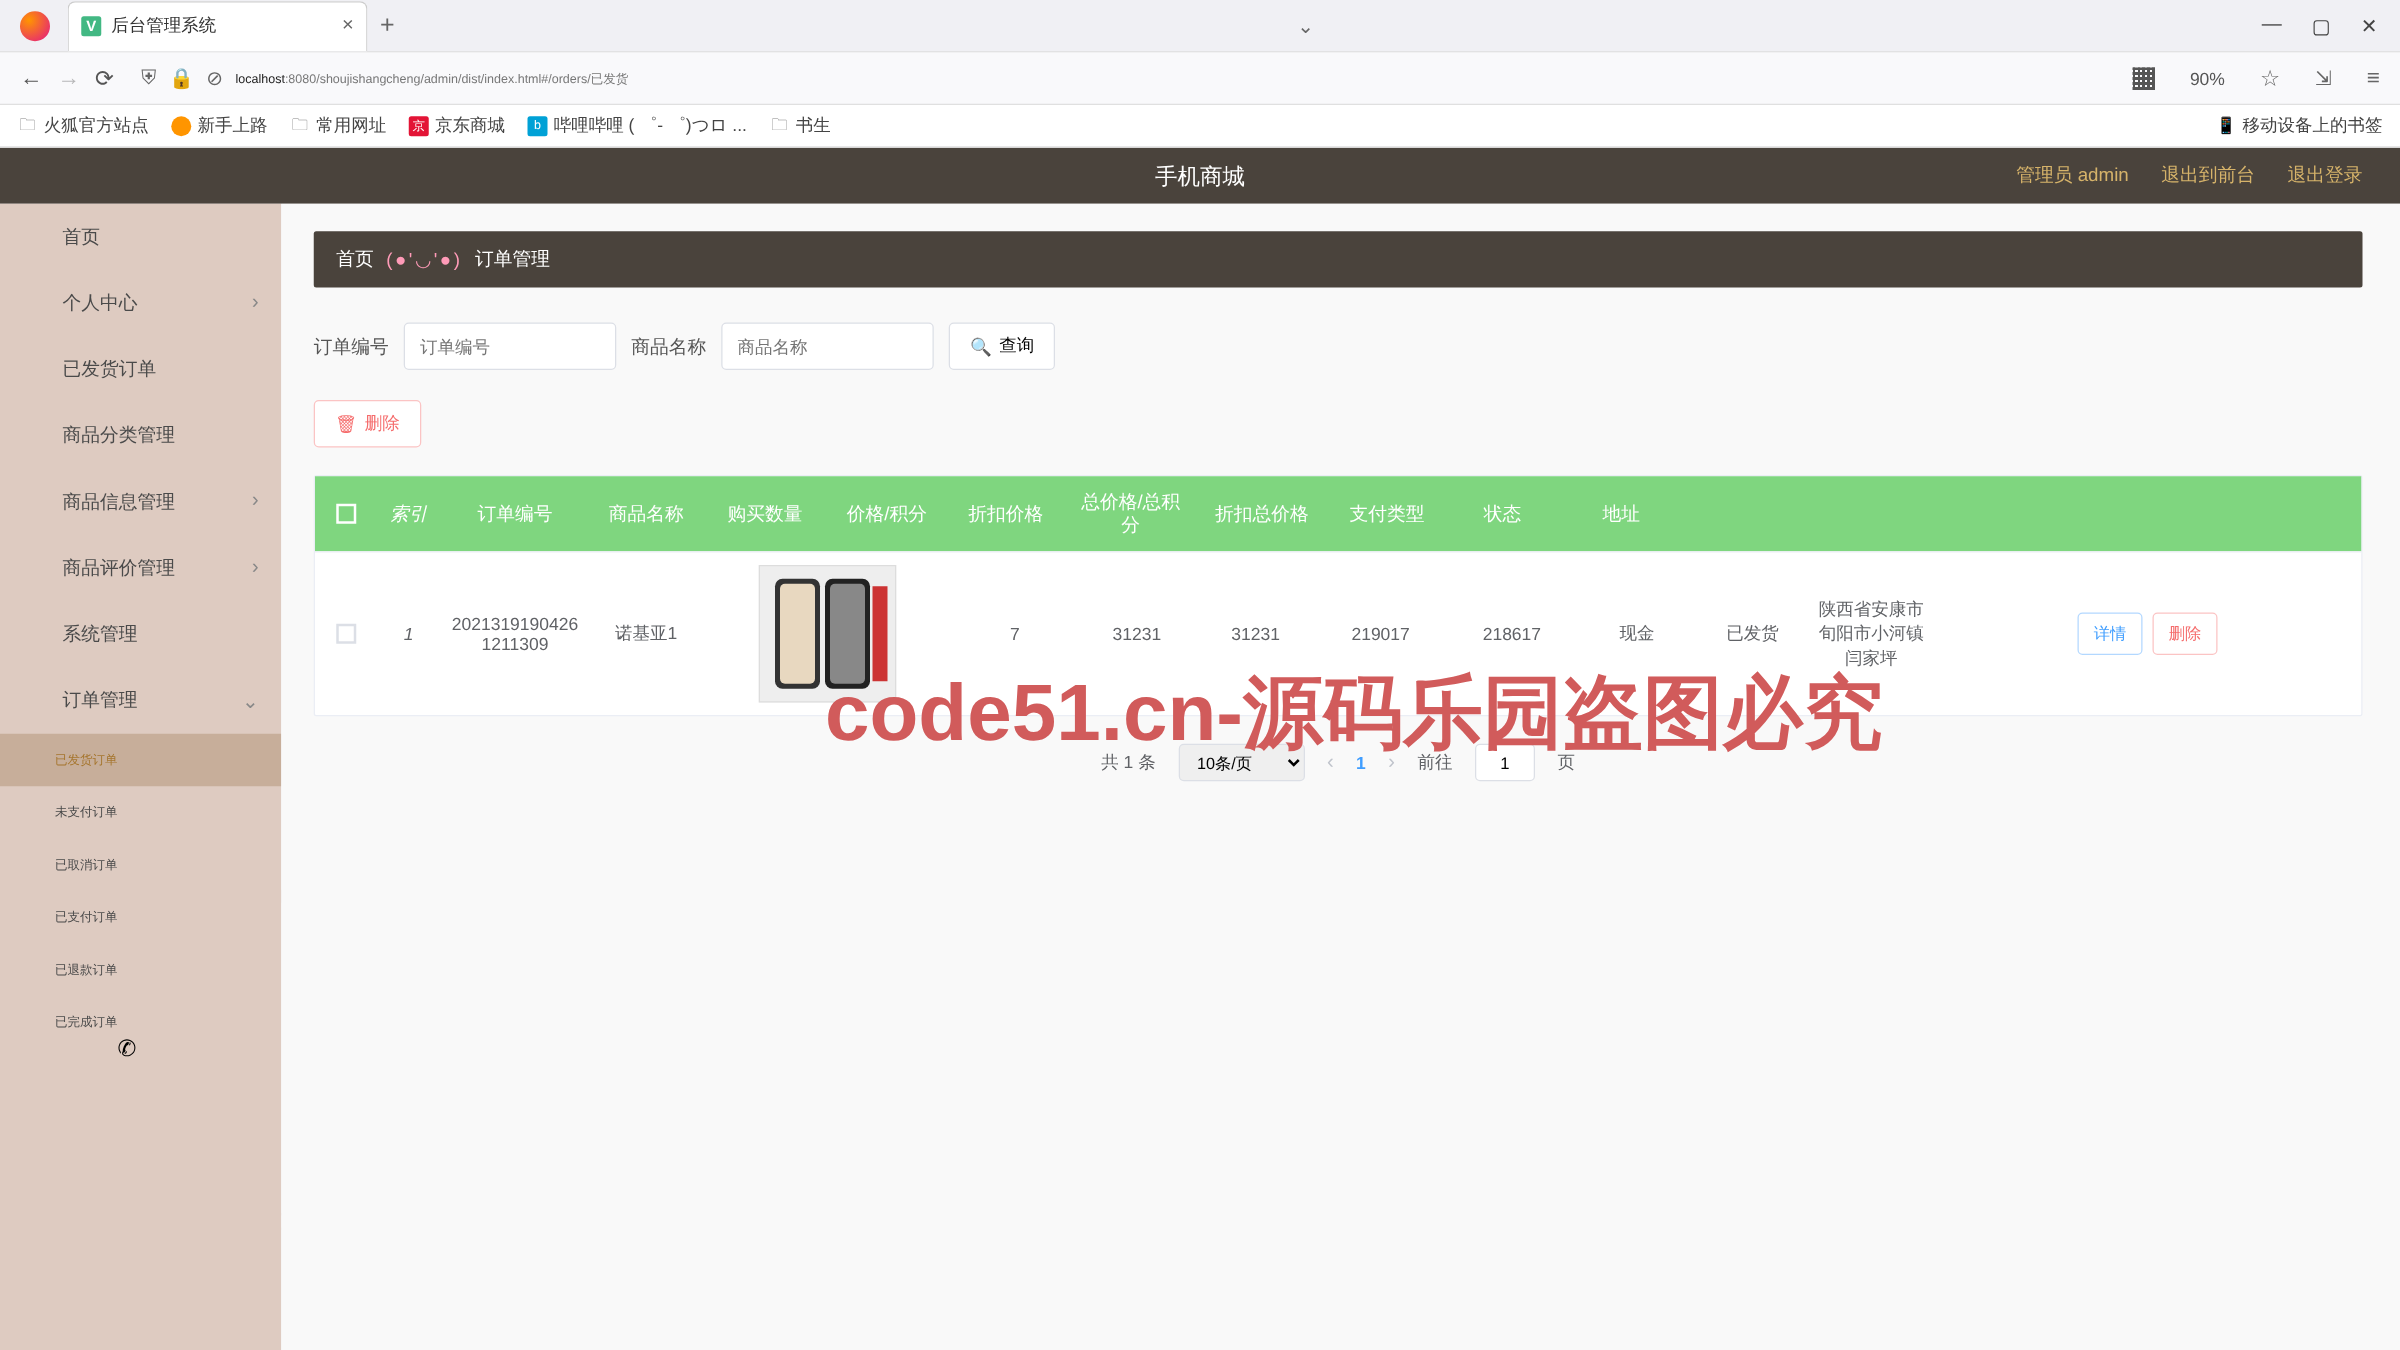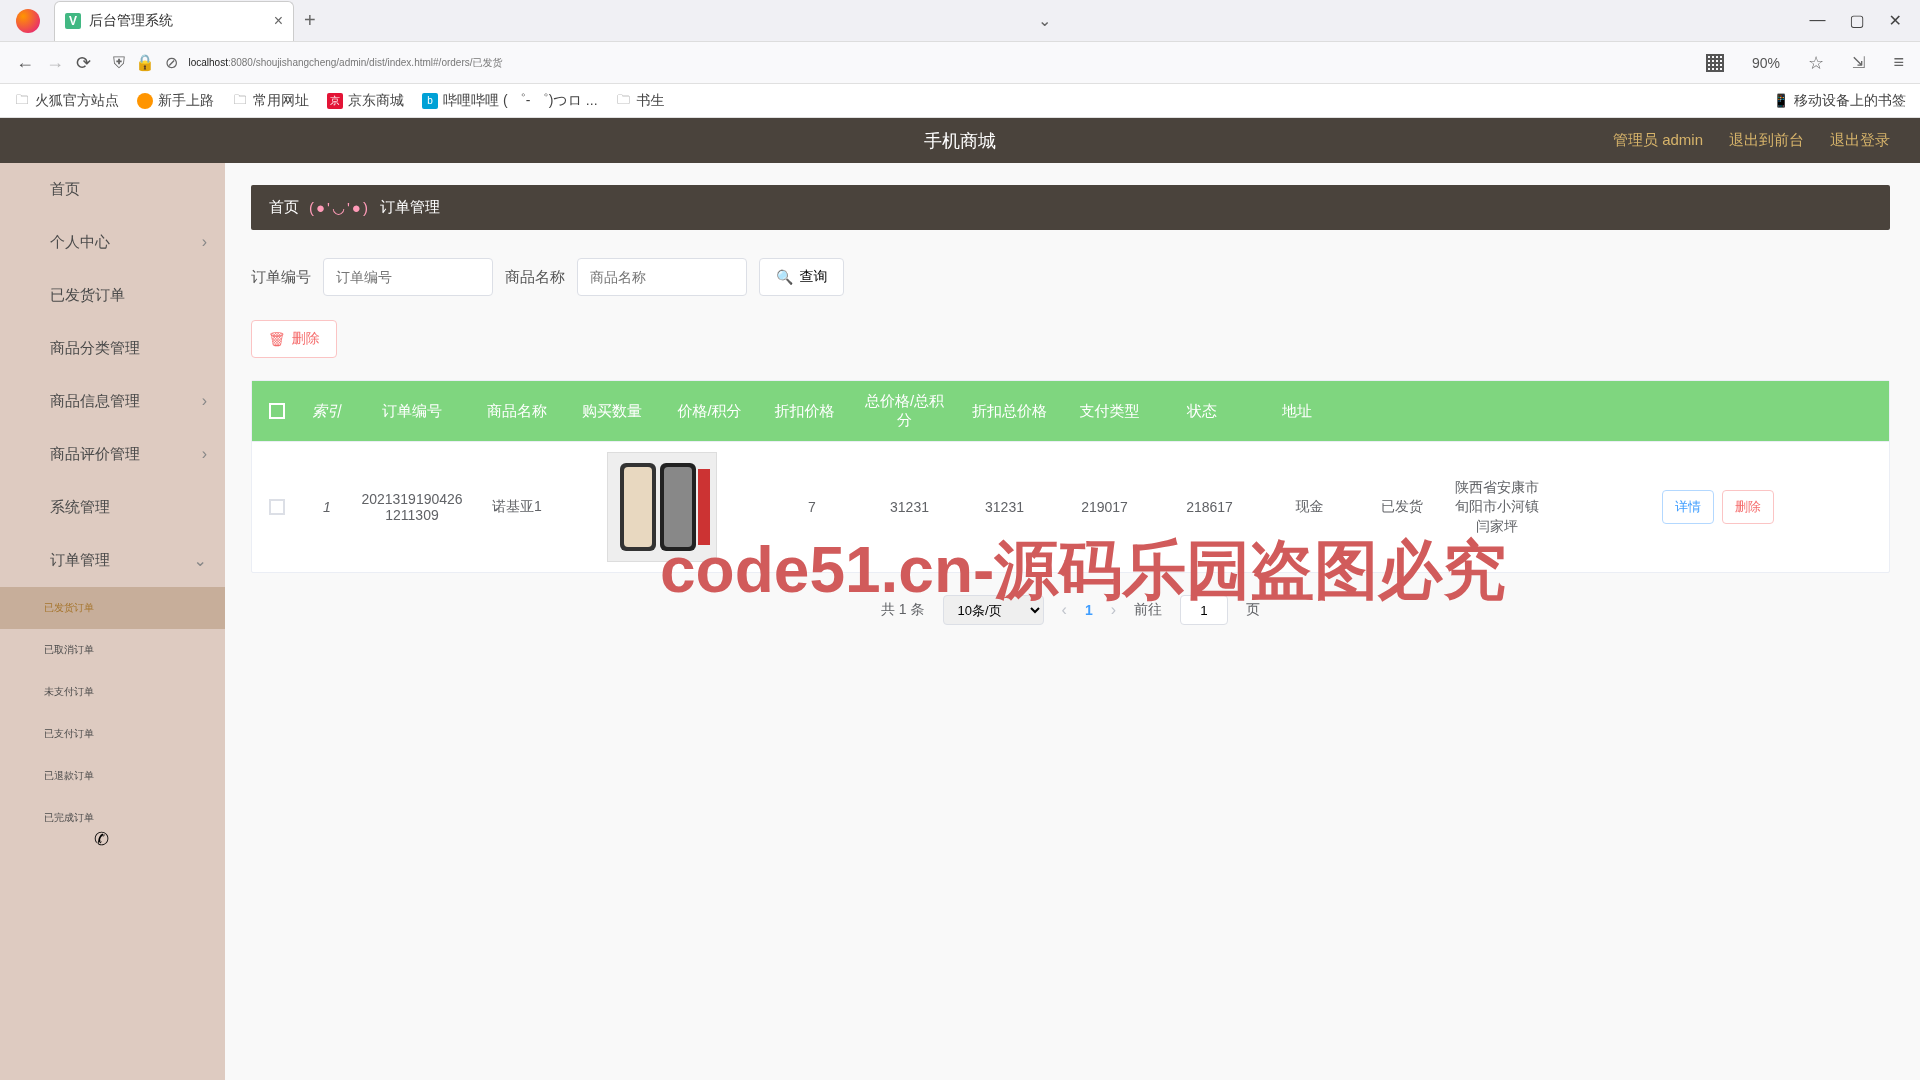--- a/index.html
+++ b/index.html
@@ -225,22 +225,22 @@
   <div class="sidebar">
     <div class="side-item">首页</div>
     <div class="side-item has-children">个人中心</div>
     <div class="side-item">已发货订单</div>
     <div class="side-item">商品分类管理</div>
     <div class="side-item has-children">商品信息管理</div>
     <div class="side-item has-children">商品评价管理</div>
     <div class="side-item">系统管理</div>
     <div class="side-item has-children expanded">订单管理</div>
     <div class="sub-item active">已发货订单</div>
+    <div class="sub-item">未支付订单</div>
     <div class="sub-item">已取消订单</div>
-    <div class="sub-item">未支付订单</div>
     <div class="sub-item">已支付订单</div>
     <div class="sub-item">已退款订单</div>
     <div class="sub-item">已完成订单</div>
   </div>
 
   <div class="content">
     <div class="breadcrumb">
       <span class="bc-home">首页</span>
       <span class="bc-emo">(●'◡'●)</span>
       <span class="bc-current">订单管理</span>

